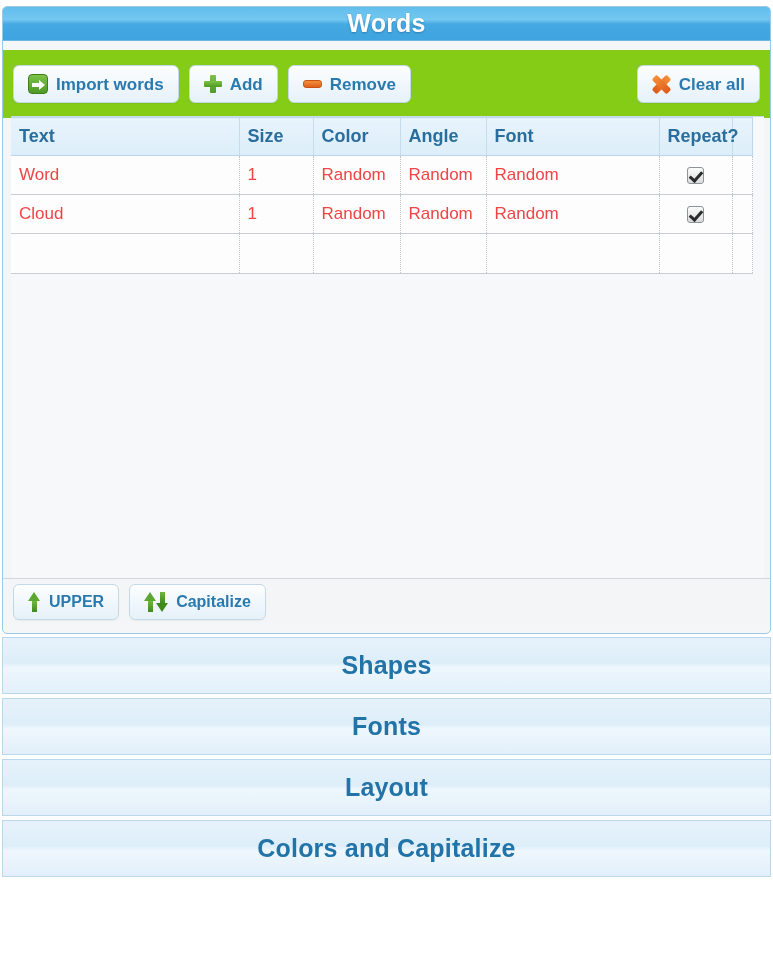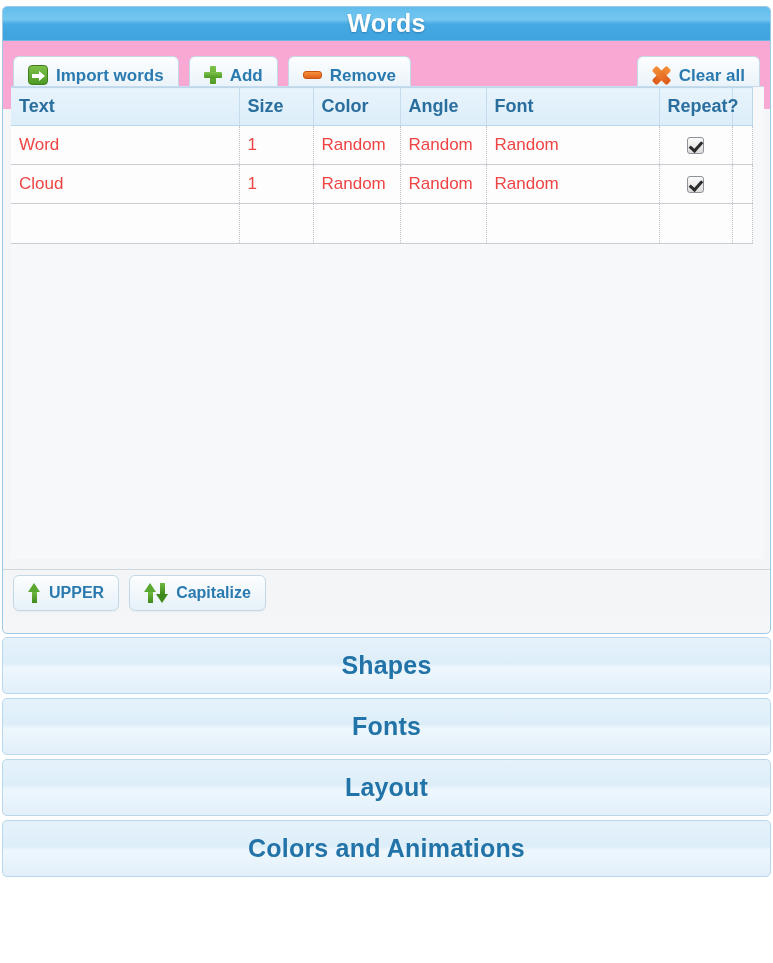--- a/index.html
+++ b/index.html
@@ -59,21 +59,22 @@
   }
 
   
   .toolbar {
     position: relative;
     height: 68px;
     padding: 8px 10px;
     display: flex;
     align-items: center;
     gap: 10px;
-    background: #f9a8d4;
+    background: #84cc16;
+    margin-top: 9px;
   }
 
   .btn {
     display: inline-flex;
     align-items: center;
     gap: 8px;
     height: 38px;
     padding: 0 14px;
     border: 1px solid #c3d9e8;
     border-radius: 6px;
@@ -184,21 +185,21 @@
     content: "";
     position: absolute; right: 2px; bottom: 2px;
     width: 8px; height: 7px;
     background: #dff0fd;
     border-radius: 55% 40% 45% 60%;
   }
 
   
   .grid-wrap {
     position: absolute;
-    left: 8px; top: 45px;
+    left: 8px; top: 66px;
     width: 753px;
     height: 473px;
     background: #f7f8f9;
     border-top: 1px solid #c9dced;
   }
 
   table.grid {
     width: 741px;
     border-collapse: collapse;
     table-layout: fixed;
@@ -267,21 +268,21 @@
   
   .acc {
     position: absolute;
     left: 2px;
     width: 769px;
   }
   .acc-item {
     height: 57px;
     margin-bottom: 4px;
     border: 1px solid #b9d8ec;
-    border-radius: 5px;
+    border-radius: 0;
     background: linear-gradient(to bottom,
         #e6f2fb 0%,
         #ddeef9 46%,
         #eef7fd 54%,
         #e2effa 100%);
     display: flex;
     align-items: center;
     justify-content: center;
     cursor: pointer;
     user-select: none;
@@ -429,19 +430,19 @@
 
     <div class="acc-item">
       <span class="acc-title">Fonts</span>
     </div>
 
     <div class="acc-item">
       <span class="acc-title">Layout</span>
     </div>
 
     <div class="acc-item">
-      <span class="acc-title">Colors and Animations</span>
+      <span class="acc-title">Colors and Capitalize</span>
     </div>
 
 
   </div>
 
 </div>
 
 </body></html>

